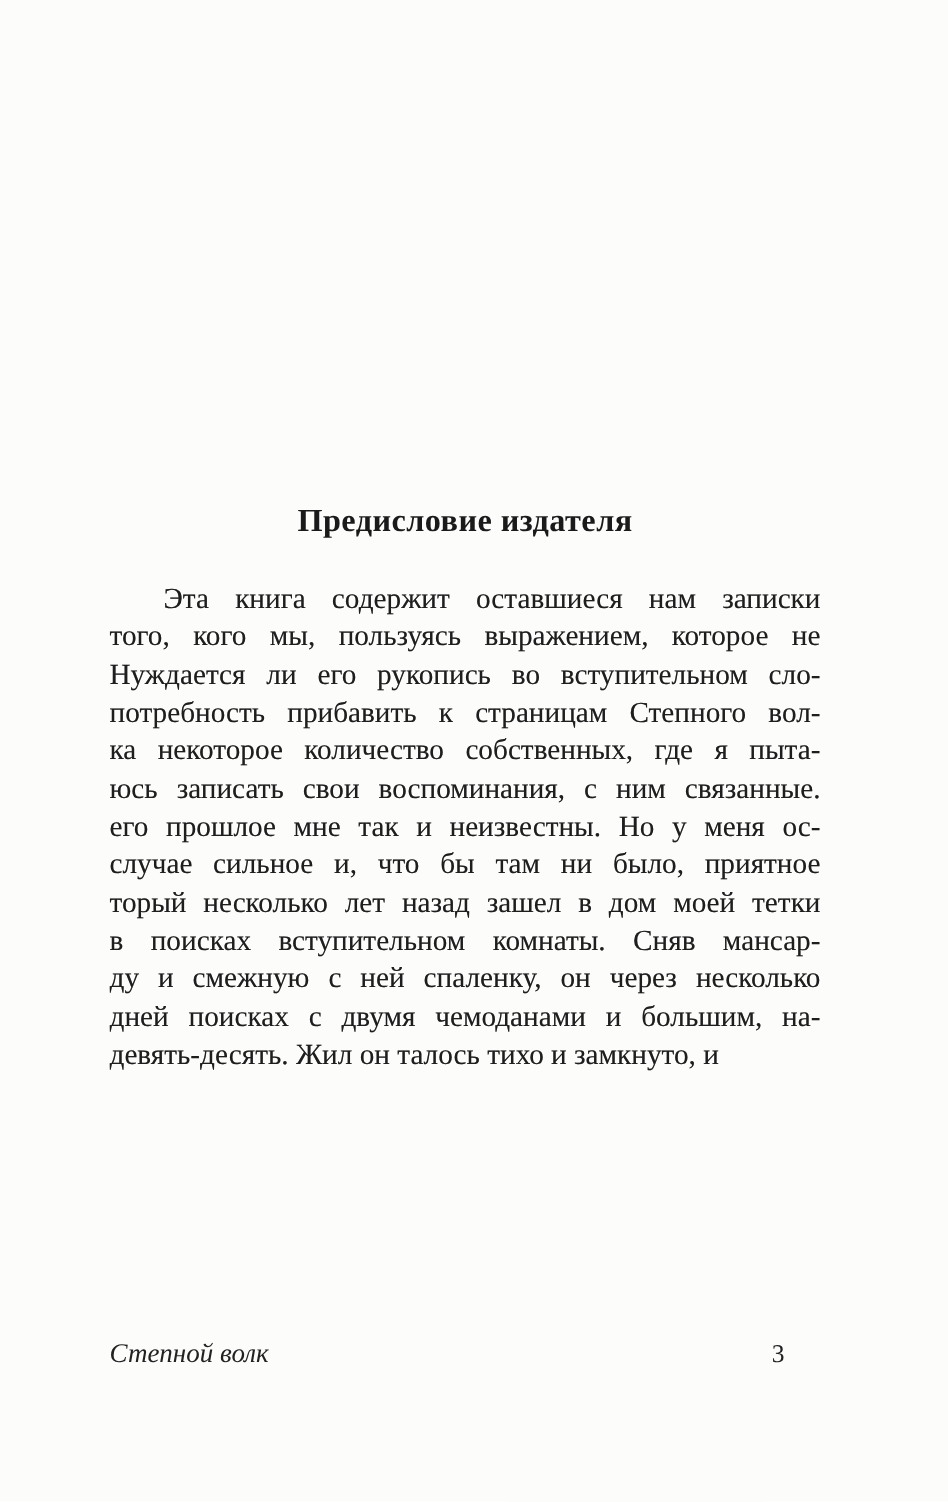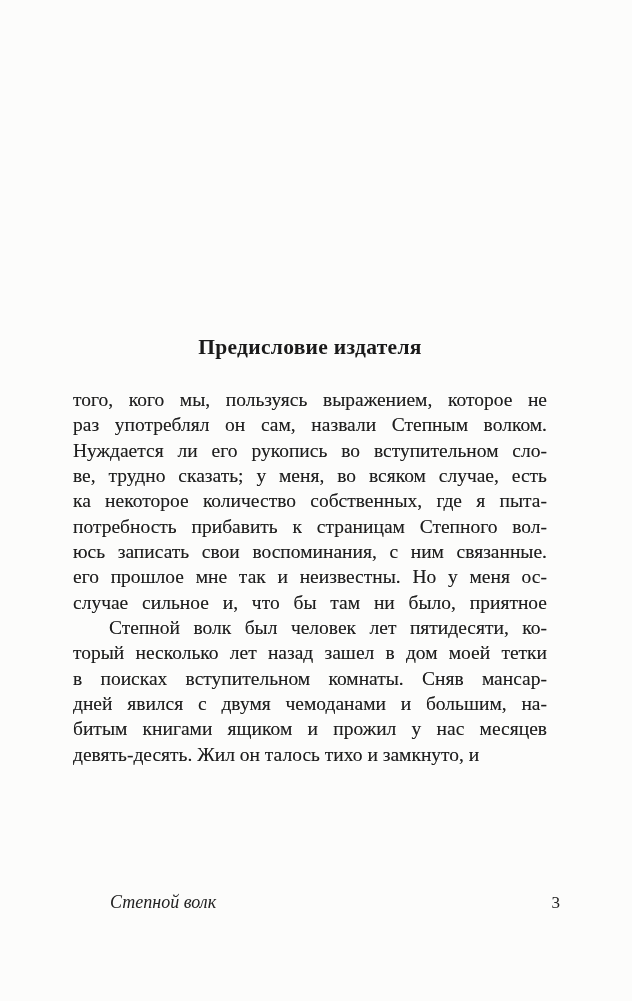--- a/index.html
+++ b/index.html
@@ -53,21 +53,20 @@
     text-align-last: left;
   }
   .footer {
     position: absolute;
     top: 891px;
     left: 73px;
     width: 474px;
     display: flex;
     justify-content: space-between;
     align-items: baseline;
-    margin-left: 37px;
   }
   .running-title {
     font-style: italic;
     font-size: 18px;
     line-height: 22px;
     color: #222222;
   }
   .page-number {
     font-size: 17px;
     line-height: 22px;
@@ -77,35 +76,33 @@
 </style>
 </head>
 <body>
 
 <div class="page">
 
   <h1 class="heading">Предисловие издателя</h1>
 
   <div class="body-text">
 
+    <div class="line indent">Эта книга содержит оставшиеся нам записки</div>
     <div class="line">того, кого мы, пользуясь выражением, которое не</div>
-    <div class="line">раз употреблял он сам, назвали Степным волком.</div>
     <div class="line">Нуждается ли его рукопись во вступительном сло-</div>
-    <div class="line">ве, трудно сказать; у меня, во всяком случае, есть</div>
+    <div class="line">потребность прибавить к страницам Степного вол-</div>
     <div class="line">ка некоторое количество собственных, где я пыта-</div>
-    <div class="line">потребность прибавить к страницам Степного вол-</div>
     <div class="line">юсь записать свои воспоминания, с ним связанные.</div>
     <div class="line">его прошлое мне так и неизвестны. Но у меня ос-</div>
     <div class="line">случае сильное и, что бы там ни было, приятное</div>
 
-    <div class="line indent">Степной волк был человек лет пятидесяти, ко-</div>
     <div class="line">торый несколько лет назад зашел в дом моей тетки</div>
     <div class="line">в поисках вступительном комнаты. Сняв мансар-</div>
-    <div class="line">дней явился с двумя чемоданами и большим, на-</div>
-    <div class="line">битым книгами ящиком и прожил у нас месяцев</div>
+    <div class="line">ду и смежную с ней спаленку, он через несколько</div>
+    <div class="line">дней поисках с двумя чемоданами и большим, на-</div>
     <div class="line end">девять-десять. Жил он талось тихо и замкнуто, и</div>
   </div>
 
   <div class="footer">
     <span class="running-title">Степной волк</span>
     <span class="page-number">3</span>
   </div>
 
 </div>
 

